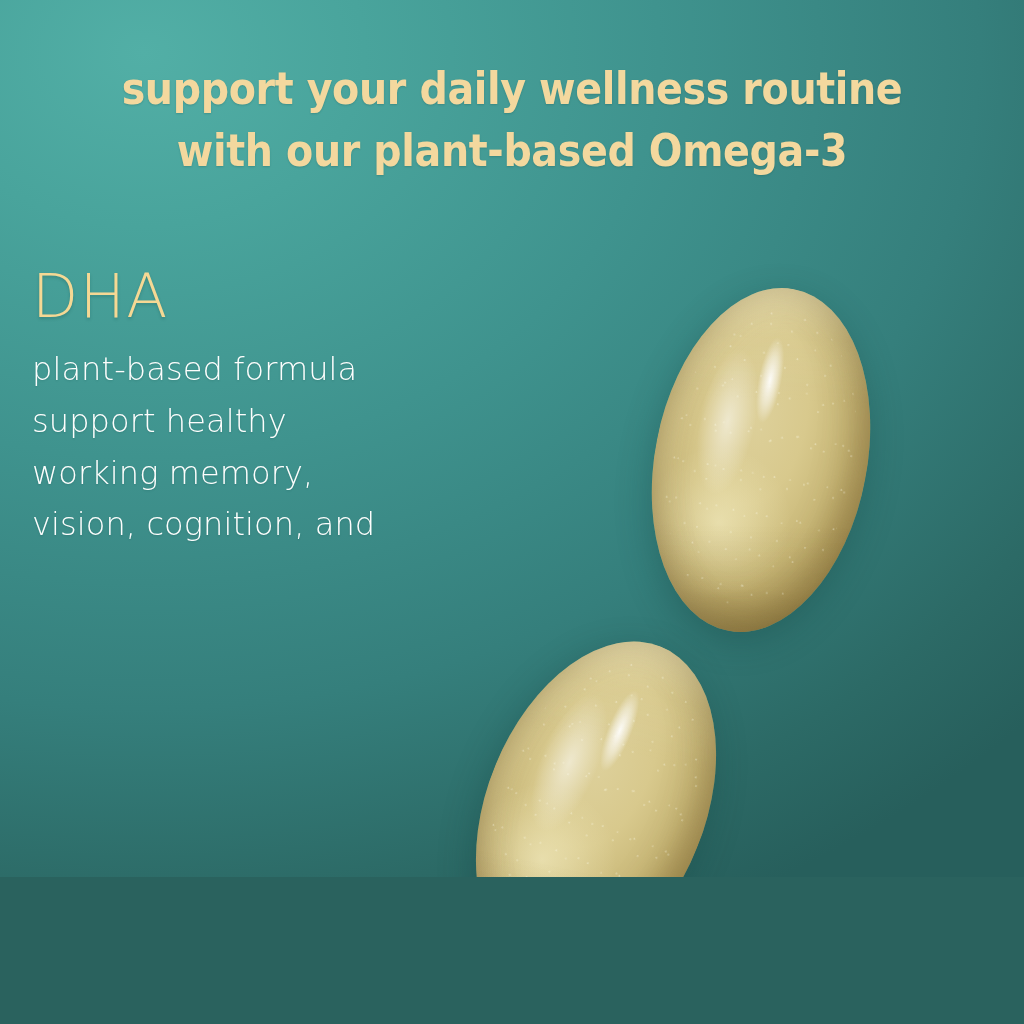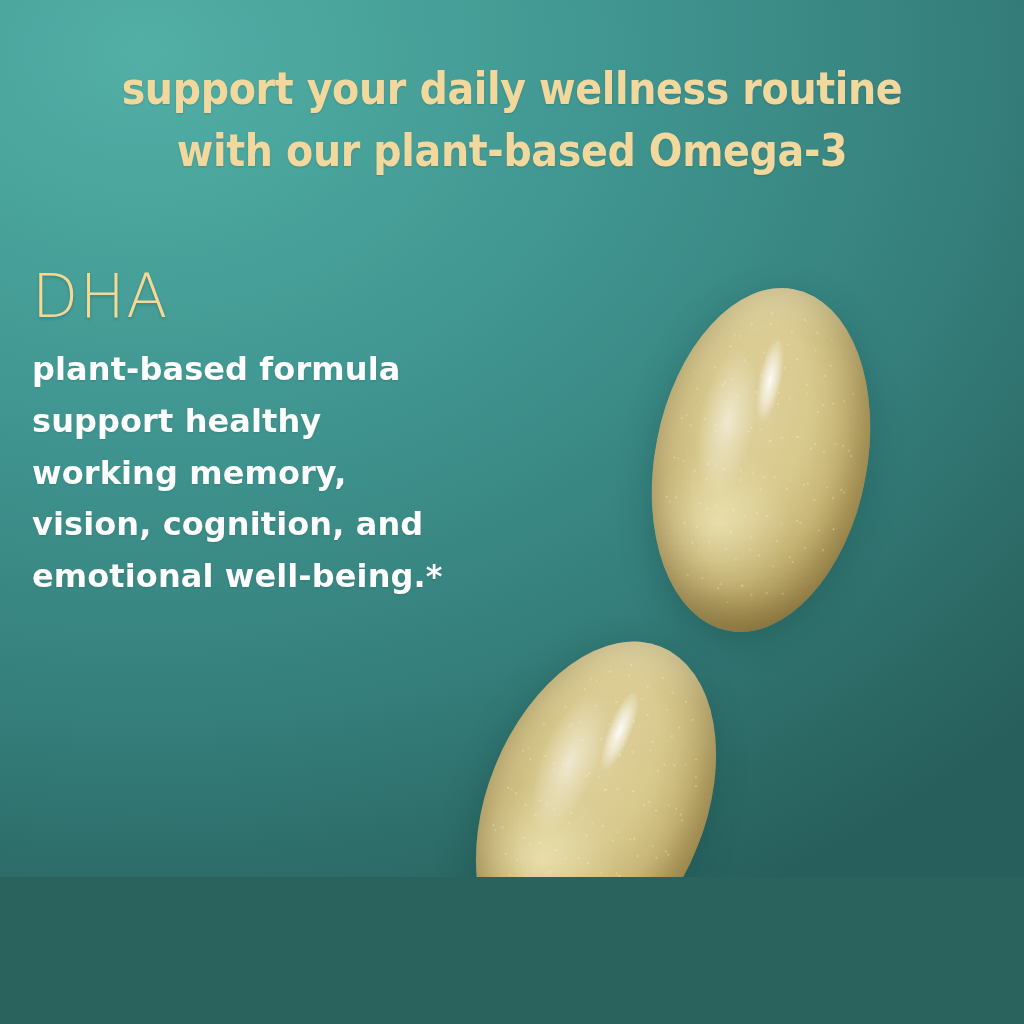--- a/index.html
+++ b/index.html
@@ -59,21 +59,21 @@
   .dha-body {
     margin: 0;
     color: #fdfefd;
     font-family: "DejaVu Sans", sans-serif;
     font-weight: 300;
     font-size: 32px;
     line-height: 1.62;
     letter-spacing: 0.1px;
     text-shadow: 0 1px 2px rgba(20,70,68,0.18);
   }
-  .dha-body .bl { display: block; white-space: nowrap; font-weight: bold; }
+  .dha-body .bl { display: block; white-space: nowrap; }
 
   
   .capsule {
     position: absolute;
     border-radius: 50%;
     background:
       
       radial-gradient(ellipse 7% 16% at 47% 27%, rgba(255,255,255,0.92) 0%, rgba(255,255,255,0.45) 45%, rgba(255,255,255,0) 78%),
       
       radial-gradient(ellipse 16% 26% at 31% 41%, rgba(255,255,253,0.55) 0%, rgba(255,255,250,0.22) 50%, rgba(255,255,250,0) 82%),
@@ -140,20 +140,19 @@
     <span class="hl-line">with our plant-based Omega-3</span>
   </div>
 
   <div class="info-block">
     <h1 class="dha-title">DHA</h1>
     <p class="dha-body">
       <span class="bl">plant-based formula</span>
       <span class="bl">support healthy</span>
       <span class="bl">working memory,</span>
       <span class="bl">vision, cognition, and</span>
-      <span class="bl">emotional well-being.*</span>
     </p>
   </div>
 
   <div class="capsule" id="capsule-upper"></div>
   <div class="capsule" id="capsule-lower"></div>
 
 </div>
 
 </body></html>

